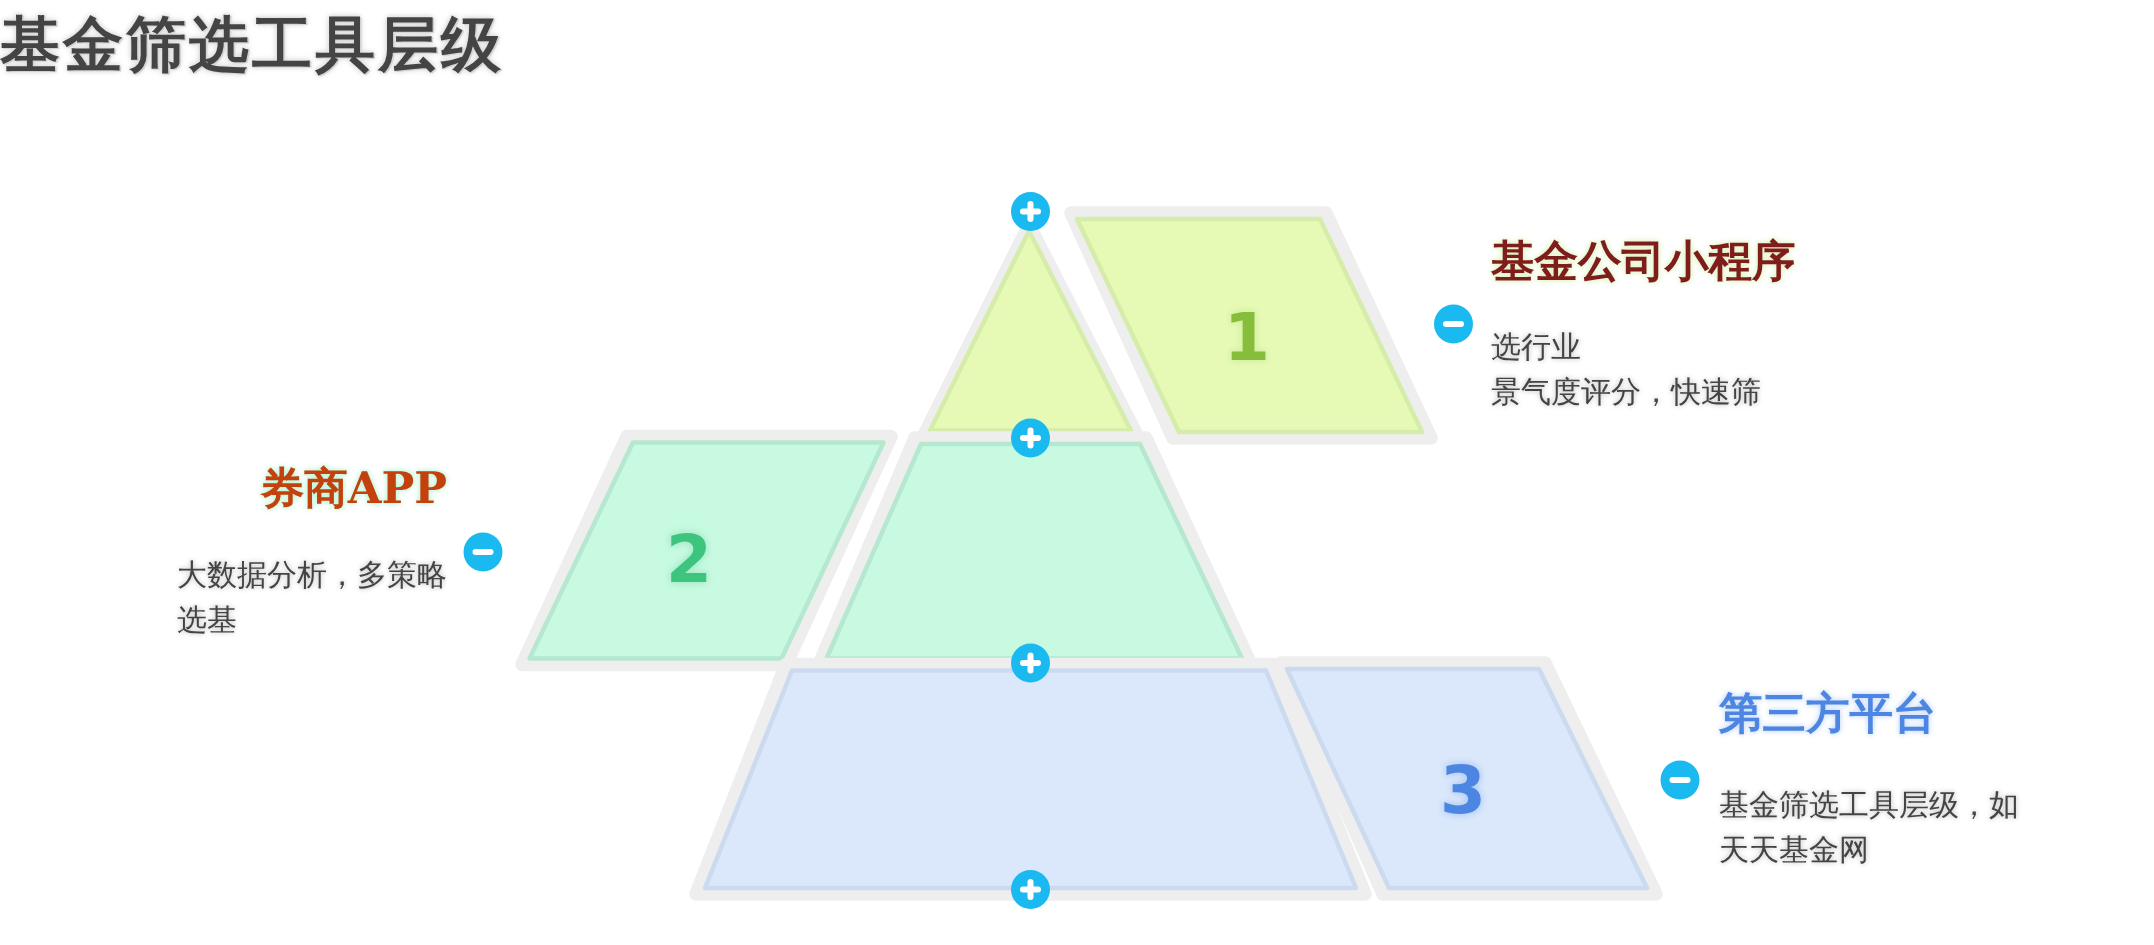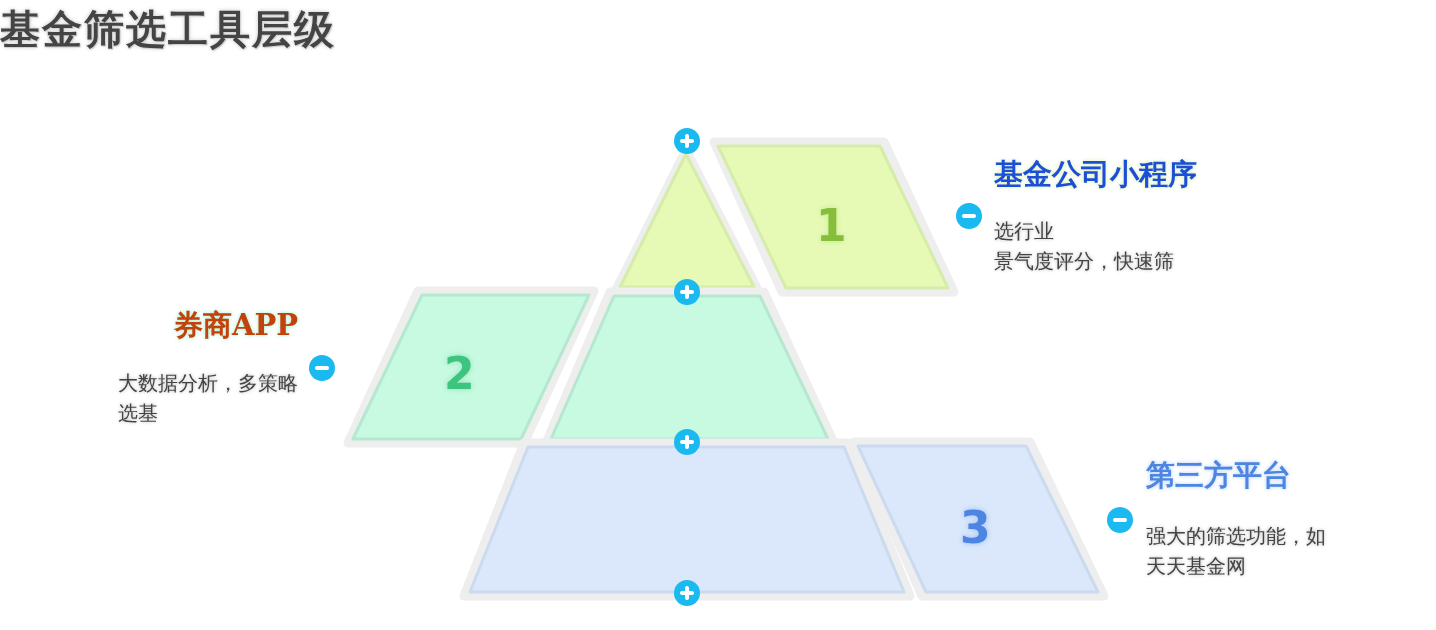--- a/index.html
+++ b/index.html
@@ -63,29 +63,29 @@
 <div class="circle plus" style="left:674px; top:580px;">
   <span></span></div>
 
 <div class="circle minus" style="left:956px; top:203px;">
   <span></span></div>
 <div class="circle minus" style="left:309px; top:355px;">
   <span></span></div>
 <div class="circle minus" style="left:1107px; top:507px;">
   <span></span></div>
 
-<div class="label" style="left:994px; top:155px; color:#1d4ed8; text-shadow:0 0 3px #dff3c2, 0 0 5px #dff3c2;">基金公司小程序</div>
+<div class="label" style="left:994px; top:155px; color:#7f1d1d; text-shadow:0 0 3px #dff3c2, 0 0 5px #dff3c2;">基金公司小程序</div>
 <div class="desc" style="left:994px; top:216px; text-align:left;">
   <div>选行业</div>
   <div>景气度评分，快速筛</div>
 </div>
 
 <div class="label" style="right:1138px; top:306px; color:#c2410c; text-shadow:0 0 3px #bff3d8, 0 0 5px #bff3d8;">券商APP</div>
 <div class="desc" style="right:1138px; top:368px; text-align:left;">
   <div>大数据分析，多策略</div>
   <div>选基</div>
 </div>
 
 <div class="label" style="left:1146px; top:456px; color:#4d86e2; text-shadow:0 0 3px #cfdff8, 0 0 5px #cfdff8;text-align:right;">第三方平台</div>
 <div class="desc" style="left:1146px; top:521px; text-align:left;">
-  <div>强大的筛选功能，如</div>
+  <div>基金筛选工具层级，如</div>
   <div>天天基金网</div>
 </div>
 
 </body></html>

